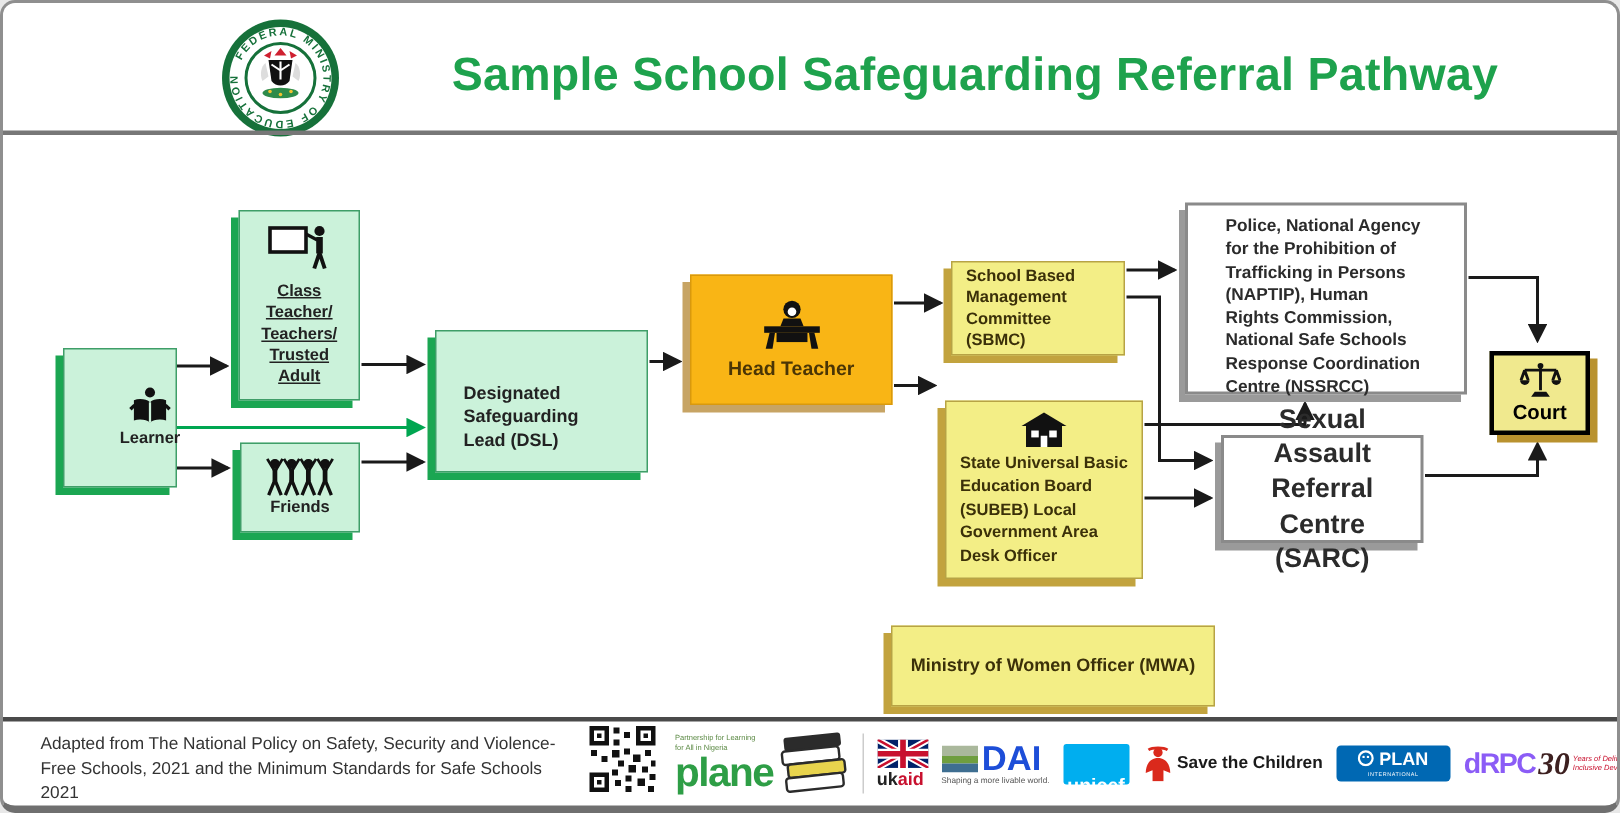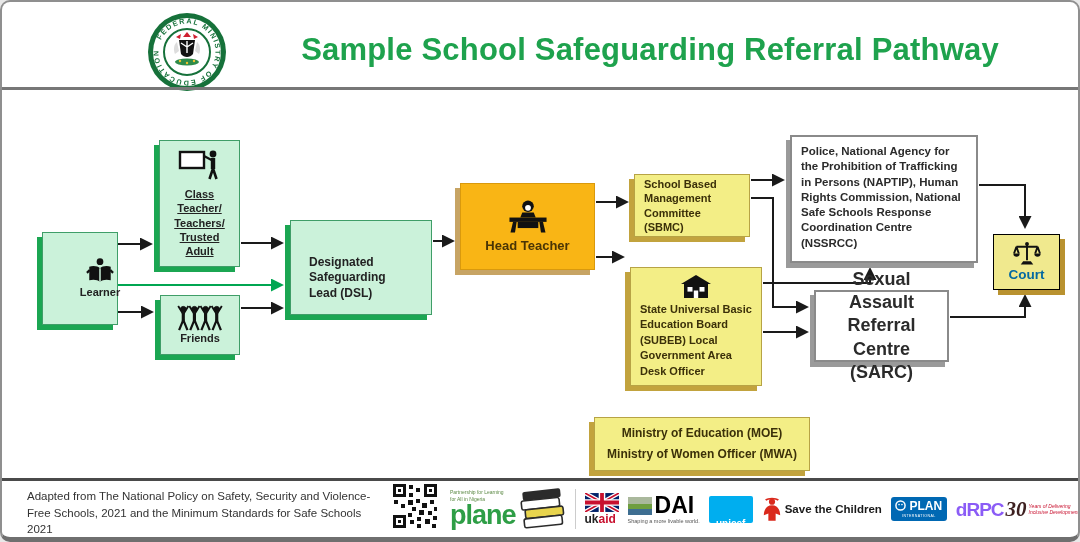--- a/index.html
+++ b/index.html
@@ -11,50 +11,50 @@
   .logo{position:absolute;left:145px;top:10px;width:80px;height:80px;}
   .title{position:absolute;left:235px;right:15px;top:30px;text-align:center;
          font-size:31px;font-weight:bold;color:#1ea24d;letter-spacing:.2px;}
   
   .node{position:absolute;box-sizing:border-box;display:flex;flex-direction:column;
         align-items:center;justify-content:center;z-index:2;font-weight:bold;}
   .prelines{white-space:pre-line;}
   .box-green{background:#cbf2da;border:1px solid #3f9e68;box-shadow:-5px 5px 0 #1ba652;color:#222;}
   .box-orange{background:#f9b515;border:1px solid #d9990d;box-shadow:-5px 5px 0 #c7a464;color:#4a3505;}
   .box-yellow{background:#f3ee86;border:1px solid #b7a345;box-shadow:-5px 5px 0 #c2a33e;color:#3b3009;margin-top:32px;}
-  .box-yellow-r{background:#f0e98e;border:1px solid #000000;box-shadow:5px 5px 0 #b9922f;color:#0369a1;}
+  .box-yellow-r{background:#f0e98e;border:3px solid #000000;box-shadow:5px 5px 0 #b9922f;color:#000000;}
   .box-white{background:#fff;border:2px solid #8a8a8a;box-shadow:-4px 5px 0 #9a9a9a;color:#2b2b2b;}
   .lbl{font-size:11px;line-height:1.3;}
   .lbl-left{text-align:left;align-self:stretch;padding:0 9px;}
   .lbl-center{text-align:center;padding:0 4px;}
   .node svg{flex:none;}
   #arrows{position:absolute;left:0;top:0;z-index:1;pointer-events:none;}
   
   .attrib{position:absolute;left:25px;top:486px;width:360px;font-size:11.5px;color:#333;line-height:1.45;}
   .qr{position:absolute;left:390px;top:481px;width:46px;height:46px;}
   .logos{position:absolute;left:448px;top:479px;right:6px;height:56px;display:flex;
          align-items:center;gap:9px;}
   .vsep{width:1px;height:40px;background:#ccc;flex:none;}
   .plane-wrap{display:flex;align-items:center;gap:4px;flex:none;}
   .plane-word{font-size:27px;font-weight:bold;color:#2e9e46;letter-spacing:-1px;line-height:1;}
   .plane-tag{font-size:5px;color:#5c8a45;line-height:1.25;white-space:pre-line;margin-bottom:12px;}
   .ukaid{display:flex;flex-direction:column;flex:none;}
   .ukaid-txt{font-size:12px;font-weight:bold;line-height:1;margin-top:1px;}
   .ukaid-txt .uk{color:#222;}.ukaid-txt .aid{color:#c8102e;}
   .dai{display:flex;flex-direction:column;flex:none;}
   .dai-row{display:flex;align-items:center;gap:3px;}
-  .dai-label{font-size:23px;font-weight:bold;color:#000000;line-height:1;}
+  .dai-label{font-size:23px;font-weight:bold;color:#1d4ed8;line-height:1;}
   .dai-tag{font-size:5.5px;color:#555;margin-top:1px;}
   .unicef{width:44px;height:27px;background:#00aeef;border-radius:2px;color:#fff;flex:none;
           display:flex;flex-direction:column;align-items:center;justify-content:center;}
-  .unicef-main{font-size:10px;font-weight:bold;line-height:1;margin-top:36px;}
+  .unicef-main{font-size:13px;font-weight:bold;line-height:1;margin-top:36px;}
   .unicef-sub{font-size:4.5px;line-height:1.4;}
   .stc{display:flex;align-items:center;gap:3px;flex:none;}
   .stc-txt{font-size:11.5px;font-weight:bold;color:#1a1a1a;}
-  .plan{width:56px;height:24px;background:#0068b3;border-radius:3px;color:#fff;flex:none;
+  .plan{width:76px;height:24px;background:#0068b3;border-radius:3px;color:#fff;flex:none;
         display:flex;align-items:center;justify-content:center;gap:3px;flex-direction:column;}
   .plan-main{font-size:12px;font-weight:bold;line-height:1;display:flex;align-items:center;gap:3px;}
   .plan-sub{font-size:3.6px;letter-spacing:.4px;line-height:1;}
   .drpc{display:flex;align-items:center;gap:2px;flex:none;}
   .drpc-label{font-size:19px;font-weight:bold;color:#8b5cf6;line-height:1;letter-spacing:-1px;}
   .drpc-num{font-size:21px;font-weight:bold;font-style:italic;color:#3d2020;
             font-family:"Liberation Serif",serif;line-height:1;}
   .drpc-tag{font-size:5px;color:#c8102e;font-style:italic;line-height:1.3;white-space:pre-line;}
 </style>
 </head>
@@ -193,21 +193,21 @@
     <div class="lbl lbl-center" style="font-size:13px;margin-top:5px;">Head Teacher</div>
   </div>
 
   <div class="node box-yellow" style="left:632px;top:140px;width:116px;height:63px;align-items:flex-start;">
     <div class="lbl lbl-left prelines">School Based
 Management
 Committee (SBMC)</div>
   </div>
 
   <div class="node box-white" style="left:788px;top:133px;width:188px;height:128px;align-items:flex-start;justify-content:flex-start;">
-    <div class="lbl lbl-left" style="font-size:11.5px;line-height:1.33;padding:7px 9px;">Police, National Agency for the Prohibition of Trafficking in Persons (NAPTIP), Human Rights Commission, National Safe Schools Response Coordination Centre (NSSRCC)</div>
+    <div class="lbl lbl-left" style="font-size:11.5px;line-height:1.33;padding:7px 25px;">Police, National Agency for the Prohibition of Trafficking in Persons (NAPTIP), Human Rights Commission, National Safe Schools Response Coordination Centre (NSSRCC)</div>
   </div>
 
   <div class="node box-yellow" style="left:628px;top:233px;width:132px;height:119px;justify-content:flex-start;padding-top:5px;">
     <svg viewBox="0 0 36 26" width="36" height="26">
       <path d="M3 11 L18 2 L33 11 z" fill="#111"></path>
       <rect x="6" y="11" width="24" height="14" fill="#111"></rect>
       <rect x="9.5" y="14" width="5" height="4.6" fill="#fff"></rect>
       <rect x="21.5" y="14" width="5" height="4.6" fill="#fff"></rect>
       <rect x="15.8" y="17.5" width="4.4" height="7.5" fill="#fff"></rect>
     </svg>
@@ -230,21 +230,20 @@
       </g>
       <circle cx="15" cy="3" r="2" fill="#111"></circle>
       <path d="M0.8 13 a3.3 3.3 0 0 0 6.6 0 z" fill="#111"></path>
       <path d="M22.6 13 a3.3 3.3 0 0 0 6.6 0 z" fill="#111"></path>
       <path d="M8.5 24.5 h13 l-2.5 -3.5 h-8 z" fill="#111"></path>
     </svg>
     <div class="lbl lbl-center" style="font-size:13.5px;">Court</div>
   </div>
 
   <div class="node box-yellow" style="left:592px;top:383px;width:216px;height:54px;gap:5px;">
-    <div class="lbl lbl-center" style="font-size:12px;">Ministry of Education (MOE)</div>
     <div class="lbl lbl-center" style="font-size:12px;">Ministry of Women Officer (MWA)</div>
   </div>
 
   <div class="ftr-divider"></div>
 
   <div class="attrib">Adapted from The National Policy on Safety, Security and Violence-Free Schools, 2021 and the Minimum Standards for Safe Schools 2021</div>
 
   <div class="qr">
     <svg viewBox="0 0 46 46" width="46" height="46">
       <rect width="46" height="46" fill="#fff"></rect>

